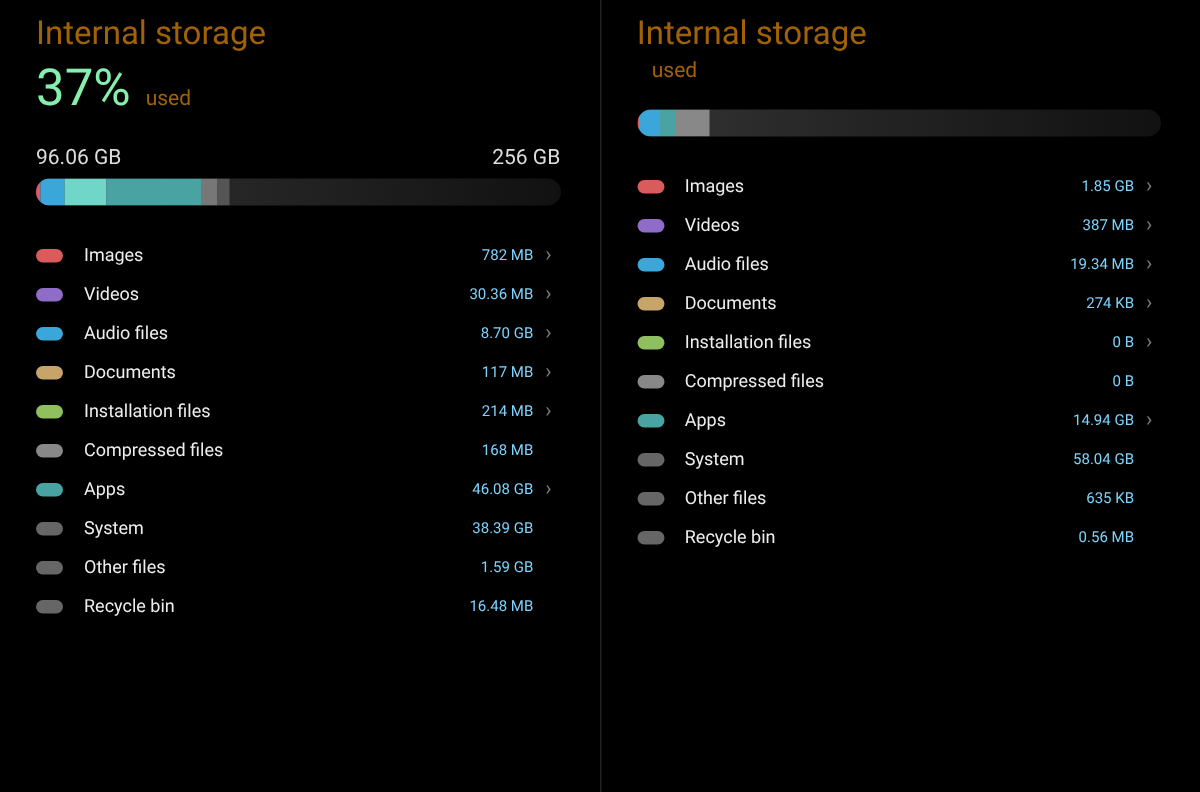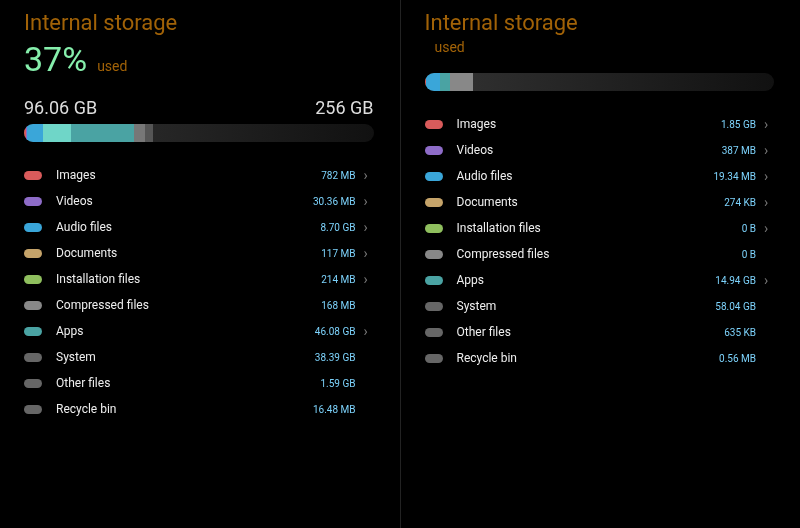--- a/index.html
+++ b/index.html
@@ -3,21 +3,21 @@
 <meta charset="utf-8">
 <style>
   html,body{margin:0;padding:0;background:#000;color:#fff;font-family:-apple-system,BlinkMacSystemFont,"Segoe UI",Roboto,sans-serif;}
   body{width:800px;height:528px;overflow:hidden;display:flex;}
   .panel{flex:1;padding:10px 26px 10px 24px;box-sizing:border-box;position:relative;}
   .panel + .panel{border-left:1px solid #222;}
   .title{font-size:22px;font-weight:400;color:#a16207;margin-bottom:4px;}
   .percent-row{display:flex;align-items:baseline;margin-bottom:18px;margin-top:4px;}
   .percent{font-size:34px;font-weight:400;color:#86efac;}
   .used-label{font-size:14px;color:#a16207;margin-left:10px;}
-  .cap-row{display:flex;justify-content:space-between;font-size:18px;color:#ddd;margin-bottom:6px;}
+  .cap-row{display:flex;justify-content:space-between;font-size:14px;color:#ddd;margin-bottom:6px;}
   .bar{height:18px;border-radius:9px;background:linear-gradient(90deg,#333 0%,#111 100%);overflow:hidden;display:flex;margin-bottom:20px;}
   .seg{height:100%;}
   .item{display:flex;align-items:center;padding:6px 0;}
   .dot{width:18px;height:9px;border-radius:5px;flex:0 0 auto;margin-right:14px;}
   .name{flex:1;font-size:12px;color:#eee;}
   .val{font-size:10px;color:#7dd3fc;margin-right:8px;}
   .chev{width:10px;color:#777;font-size:14px;line-height:1;}
   .chev.hidden{visibility:hidden;}
 </style>
 </head>

